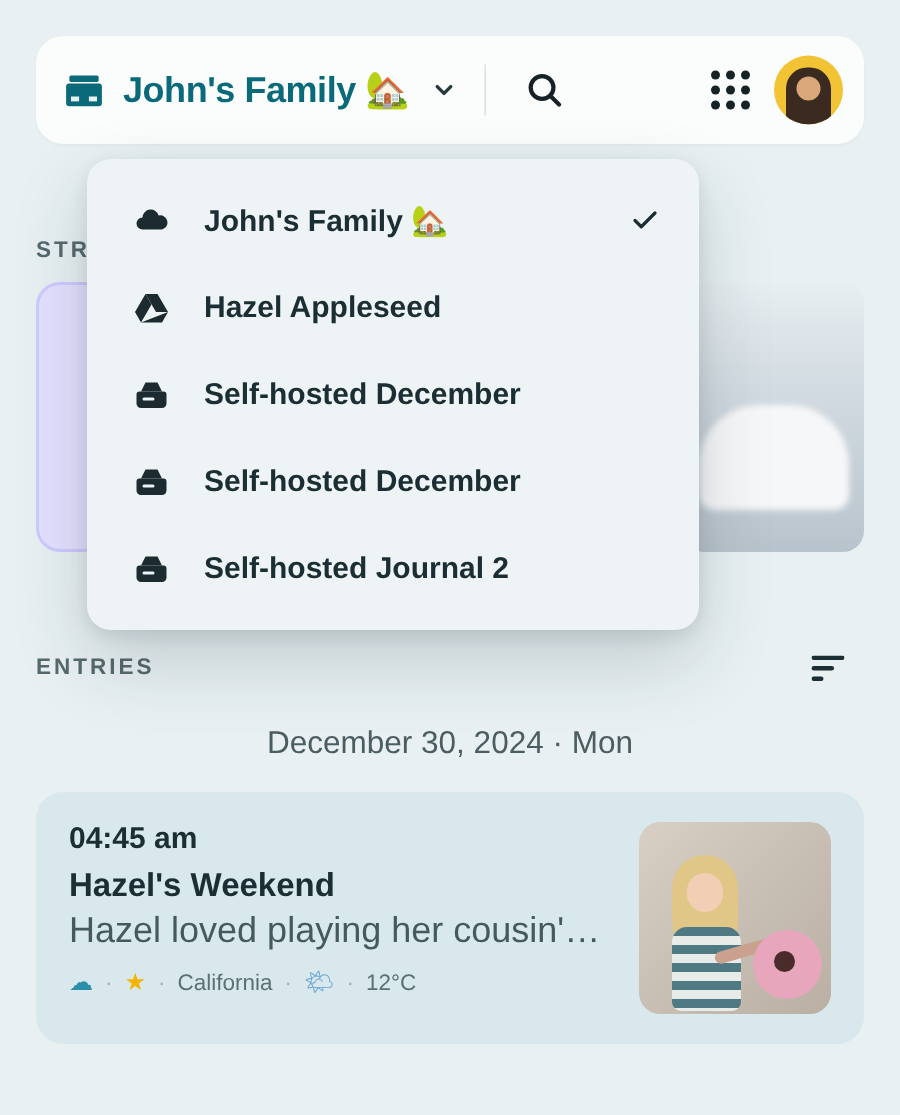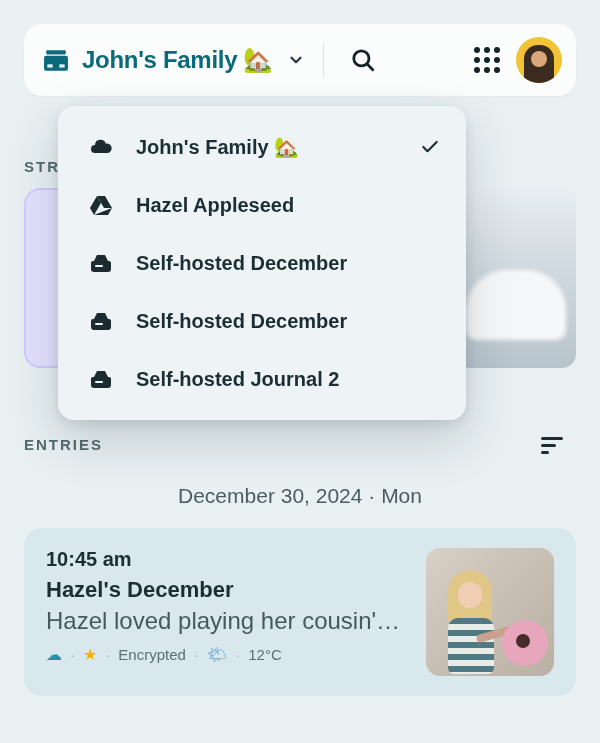--- a/index.html
+++ b/index.html
@@ -297,29 +297,29 @@
     <rect x="0" y="0" width="22" height="3" rx="1.5" fill="#1a2e33"></rect>
     <rect x="0" y="7" width="15" height="3" rx="1.5" fill="#1a2e33"></rect>
     <rect x="0" y="14" width="8" height="3" rx="1.5" fill="#1a2e33"></rect>
   </svg>
 </div>
 
 <div class="date-header">December 30, 2024 · Mon</div>
 
 <div class="entry-card">
   <div class="entry-body">
-    <div class="entry-time">10:45 am</div>
-    <div class="entry-title">Hazel's December</div>
+    <div class="entry-time">04:45 am</div>
+    <div class="entry-title">Hazel's Weekend</div>
     <div class="entry-snippet">Hazel loved playing her cousin's...</div>
     <div class="entry-meta">
       <span class="cloud">☁</span>
       <span class="dot">·</span>
       <span class="star">★</span>
       <span class="dot">·</span>
-      <span>Encrypted</span>
+      <span>California</span>
       <span class="dot">·</span>
       <span class="weather">🌤</span>
       <span class="dot">·</span>
       <span>12°C</span>
     </div>
   </div>
   <div class="entry-thumb">
     <div class="girl">
       <div class="hair"></div>
       <div class="face"></div>

